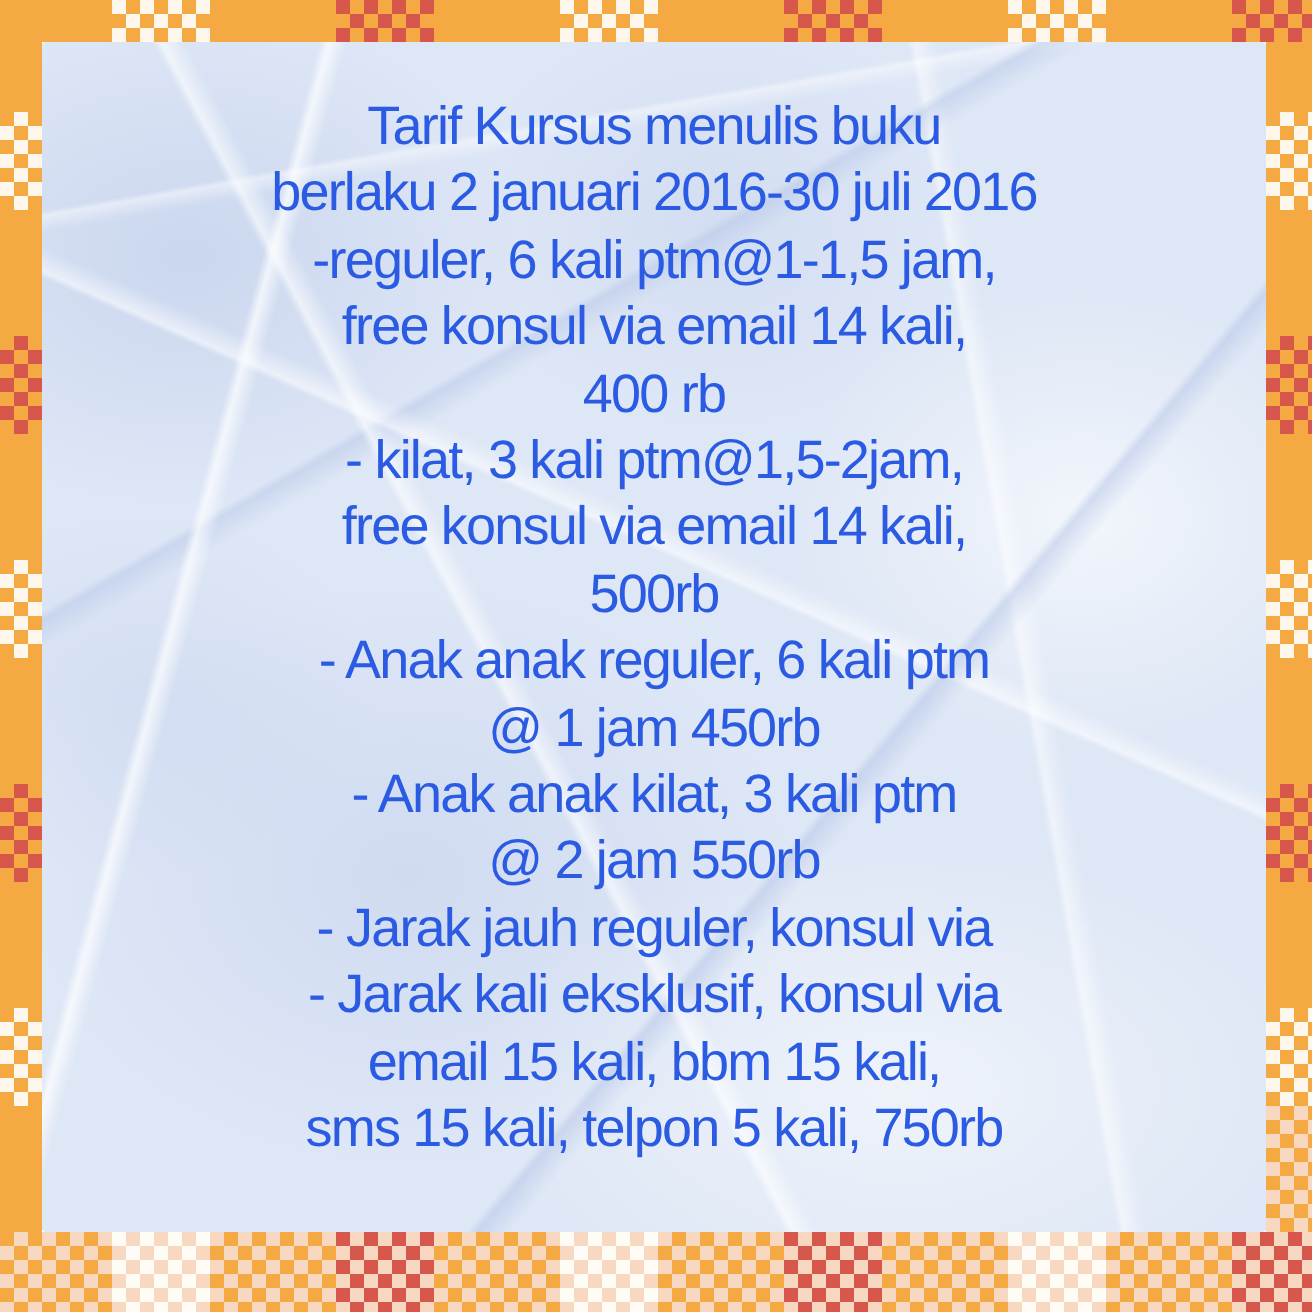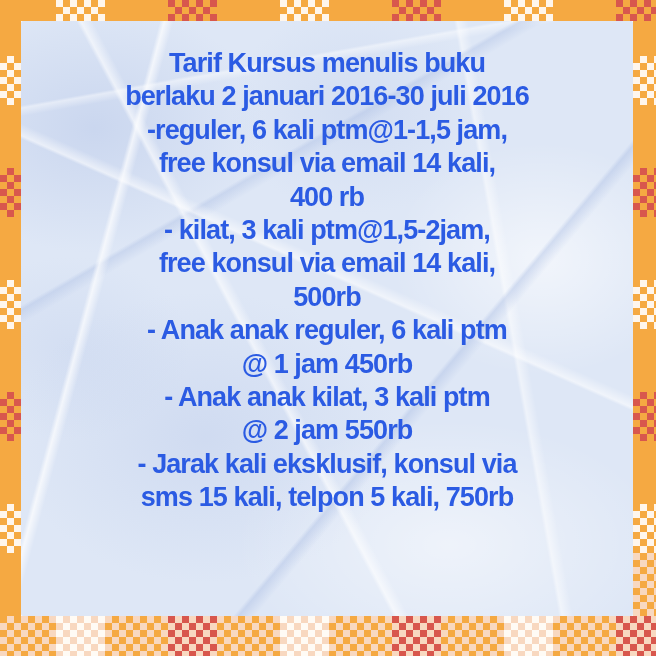--- a/index.html
+++ b/index.html
@@ -71,21 +71,21 @@
       radial-gradient(ellipse 35% 28% at 85% 40%, rgba(255,255,255,.60), transparent 70%),
       radial-gradient(ellipse 45% 35% at 30% 70%, rgba(186,201,233,.40), transparent 70%),
       radial-gradient(ellipse 50% 30% at 70% 88%, rgba(255,255,255,.50), transparent 70%),
       radial-gradient(ellipse 30% 25% at 55% 15%, rgba(199,212,238,.50), transparent 70%),
       radial-gradient(ellipse 28% 22% at 8% 55%,  rgba(199,212,238,.45), transparent 70%);
   }
   .price-list{
     position:absolute;left:0;right:0;top:26px;
     text-align:center;
     color:#2B5BE3;
-    font-weight:700;
+    font-weight:400;
     font-size:27px;
     line-height:33.4px;
     letter-spacing:-0.9px;
   }
   .price-list .line{white-space:nowrap;}
 </style>
 </head>
 <body>
 
 <div class="frame">
@@ -101,17 +101,19 @@
       <div class="line">-reguler, 6 kali ptm@1-1,5 jam,</div>
       <div class="line">free konsul via email 14 kali,</div>
       <div class="line">400 rb</div>
       <div class="line">- kilat, 3 kali ptm@1,5-2jam,</div>
       <div class="line">free konsul via email 14 kali,</div>
       <div class="line">500rb</div>
       <div class="line">- Anak anak reguler, 6 kali ptm</div>
       <div class="line">@ 1 jam 450rb</div>
       <div class="line">- Anak anak kilat, 3 kali ptm</div>
       <div class="line">@ 2 jam 550rb</div>
+      <div class="line">- Jarak jauh reguler, konsul via</div>
       <div class="line">- Jarak kali eksklusif, konsul via</div>
+      <div class="line">email 15 kali, bbm 15 kali,</div>
       <div class="line">sms 15 kali, telpon 5 kali, 750rb</div>
     </div>
   </div>
 </div>
 
 </body></html>

